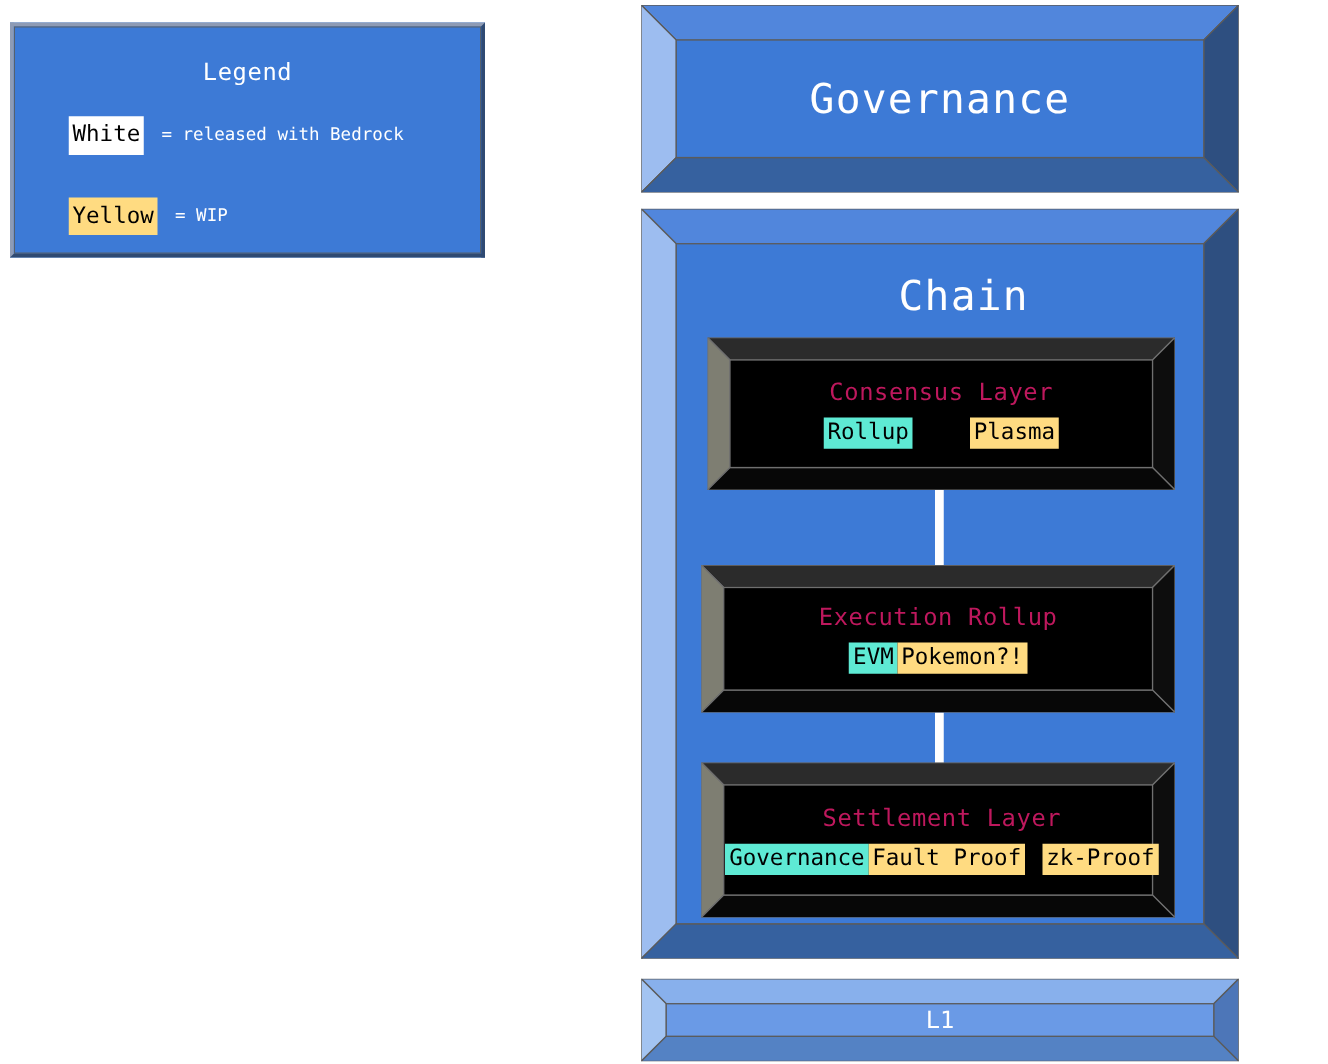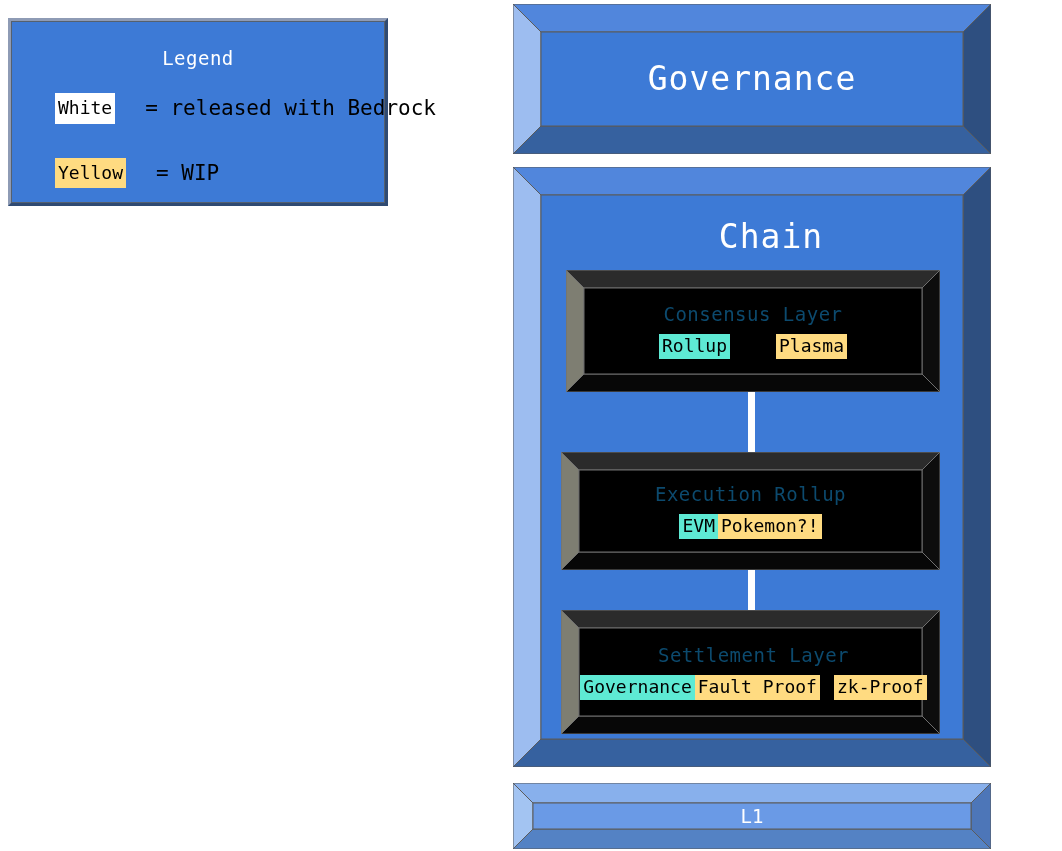--- a/index.html
+++ b/index.html
@@ -47,23 +47,23 @@
   .legend-chip {
     font-size: 18px;
     color: #000000;
     padding: 4px 3px;
     line-height: 1.25;
     white-space: pre;
   }
   .chip-white { background: #ffffff; }
   .chip-yellow { background: #ffdb81; }
   .legend-desc {
-    color: #000000;
-    font-size: 21px;
-    margin-left: 30px;
+    color: #ffffff;
+    font-size: 14px;
+    margin-left: 14px;
     white-space: pre;
   }
 
   
   .bevel {
     position: absolute;
     box-sizing: border-box;
   }
   .bevel .f-left, .bevel .f-top, .bevel .f-right, .bevel .f-bottom {
     position: absolute;
@@ -73,21 +73,21 @@
     text-align: center;
     white-space: pre;
   }
 
   
   .layerbox {
     position: absolute;
     box-sizing: border-box;
   }
   .layer-title {
-    color: #0c4a6e;
+    color: #be185d;
     font-size: 19px;
     white-space: pre;
     letter-spacing: 0.5px;
   }
   .tag-row {
     display: flex;
     align-items: center;
   }
   .tag {
     font-size: 18px;

